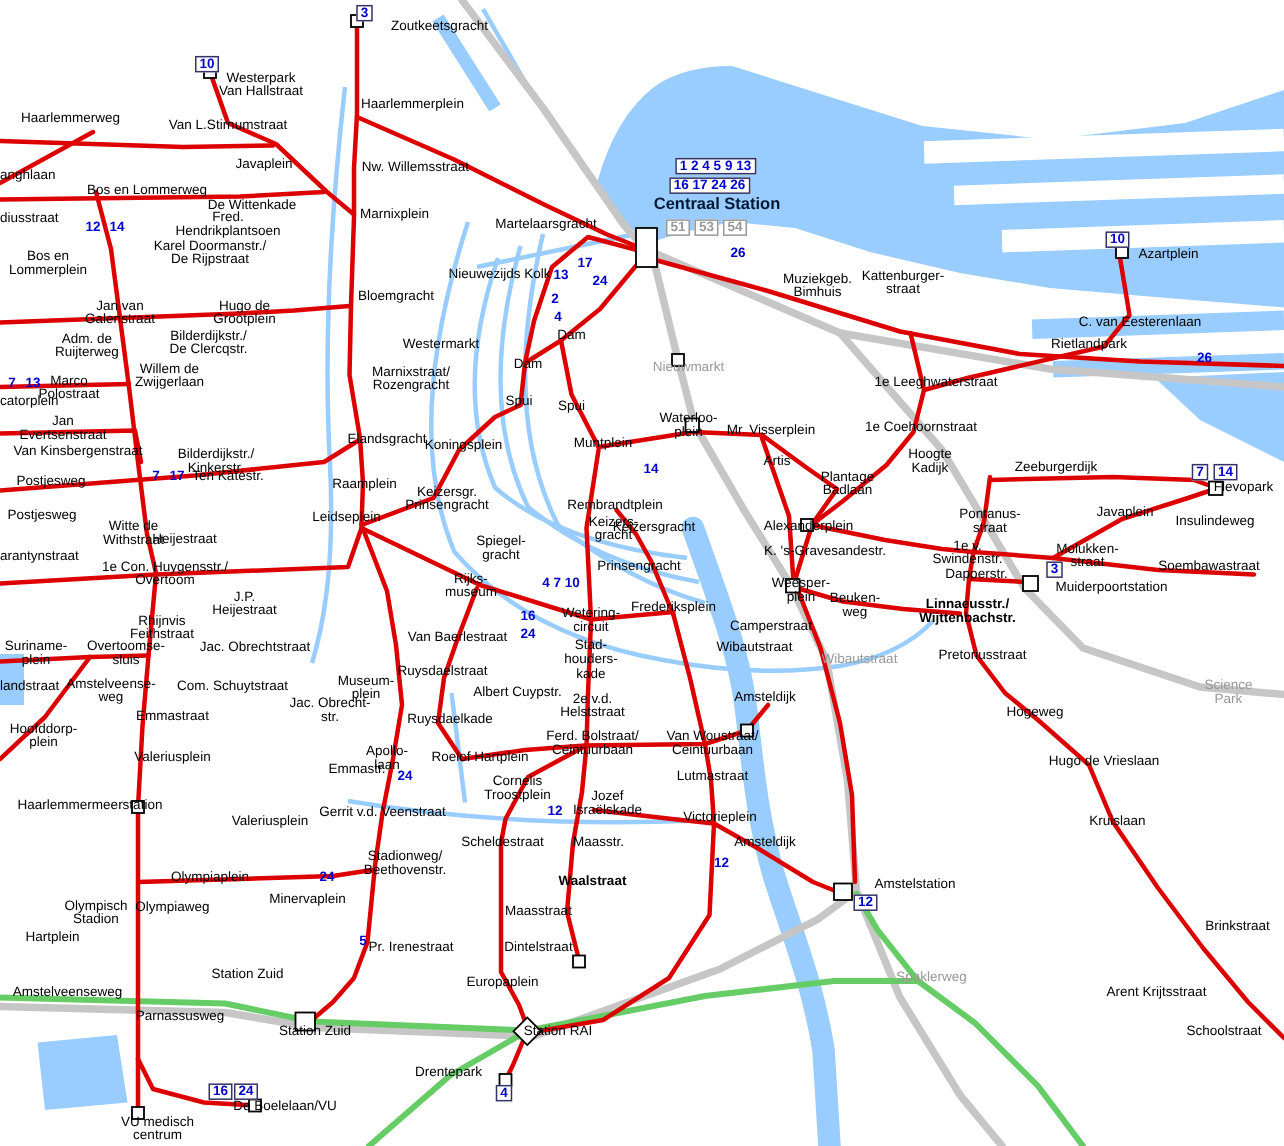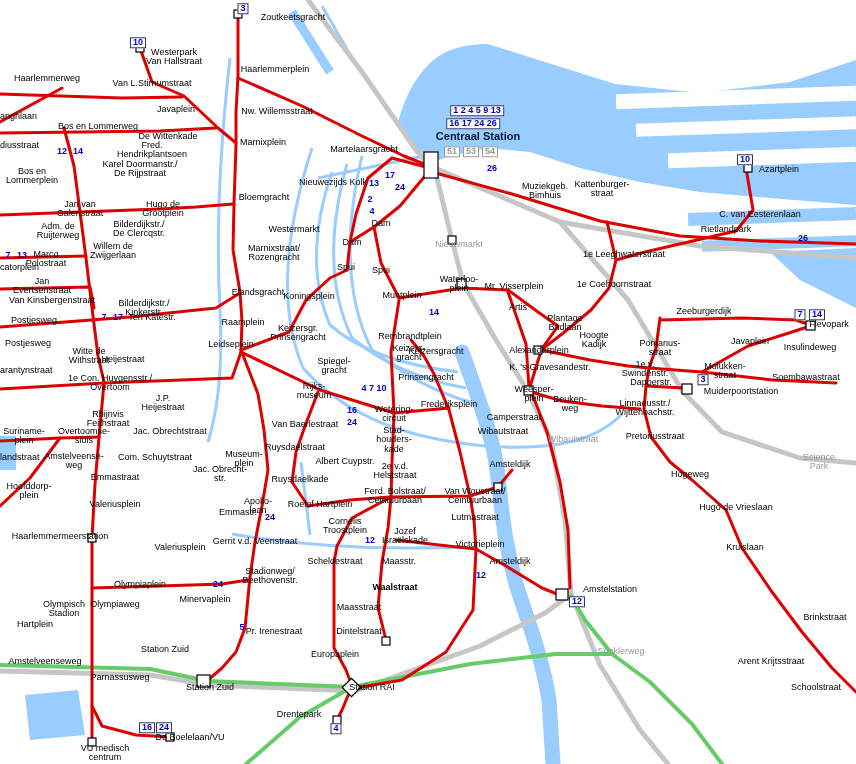--- a/index.html
+++ b/index.html
@@ -223,21 +223,21 @@
       <div class="lbl" style="left: 514px; top: 287px;">Mr. Visserplein</div>
       <div class="lbl" style="left: 614px; top: 285px;">1e Coehoornstraat</div>
       <div class="lbl" style="left: 258px; top: 293px;">Elandsgracht</div>
       <div class="lbl" style="left: 402px; top: 296px;">Muntplein</div>
       <div class="lbl n" style="left: 434px; top: 313px;">14</div>
       <div class="lbl" style="left: 52px; top: 301px;">Van Kinsbergenstraat</div>
       <div class="lbl" style="left: 144px; top: 308px;">Bilderdijkstr./
 Kinkerstr.</div>
       <div class="lbl" style="left: 309px; top: 297px;">Koningsplein</div>
       <div class="lbl" style="left: 518px; top: 308px;">Artis</div>
-      <div class="lbl" style="left: 594px; top: 308px; margin-top: 32px;">Hoogte
+      <div class="lbl" style="left: 620px; top: 308px;">Hoogte
 Kadijk</div>
       <div class="lbl" style="left: 565px; top: 323px;">Plantage
 Badlaan</div>
       <div class="lbl" style="left: 704px; top: 312px;">Zeeburgerdijk</div>
       <div class="lbl bd" style="left: 800px; top: 315px;">7</div>
       <div class="lbl bd" style="left: 817px; top: 315px;">14</div>
       <div class="lbl" style="left: 829px; top: 325px;">Flevopark</div>
       <div class="lbl" style="left: 34px; top: 321px;">Postjesweg</div>
       <div class="lbl" style="left: 243px; top: 323px;">Raamplein</div>
       <div class="lbl n" style="left: 104px; top: 318px;">7</div>
@@ -276,21 +276,21 @@
       <div class="lbl" style="left: 806px; top: 378px;">Soembawastraat</div>
       <div class="lbl" style="left: 534px; top: 394px;">Weesper-
 plein</div>
       <div class="lbl" style="left: 314px; top: 391px;">Rijks-
 museum</div>
       <div class="lbl n" style="left: 374px; top: 389px;">4 7 10</div>
       <div class="lbl" style="left: 163px; top: 403px;">J.P.
 Heijestraat</div>
       <div class="lbl" style="left: 570px; top: 404px;">Beuken-
 weg</div>
-      <div class="lbl" style="left: 645px; top: 408px;">Linnaeusstr./
+      <div class="lbl" style="left: 645px; top: 408px; font-weight: bold;">Linnaeusstr./
 Wijttenbachstr.</div>
       <div class="lbl" style="left: 108px; top: 419px;">Rhijnvis
 Feithstraat</div>
       <div class="lbl" style="left: 394px; top: 414px;">Wetering-
 circuit</div>
       <div class="lbl" style="left: 449px; top: 405px;">Frederiksplein</div>
       <div class="lbl n" style="left: 352px; top: 411px;">16</div>
       <div class="lbl n" style="left: 352px; top: 423px;">24</div>
       <div class="lbl" style="left: 24px; top: 436px;">Suriname-
 plein</div>

